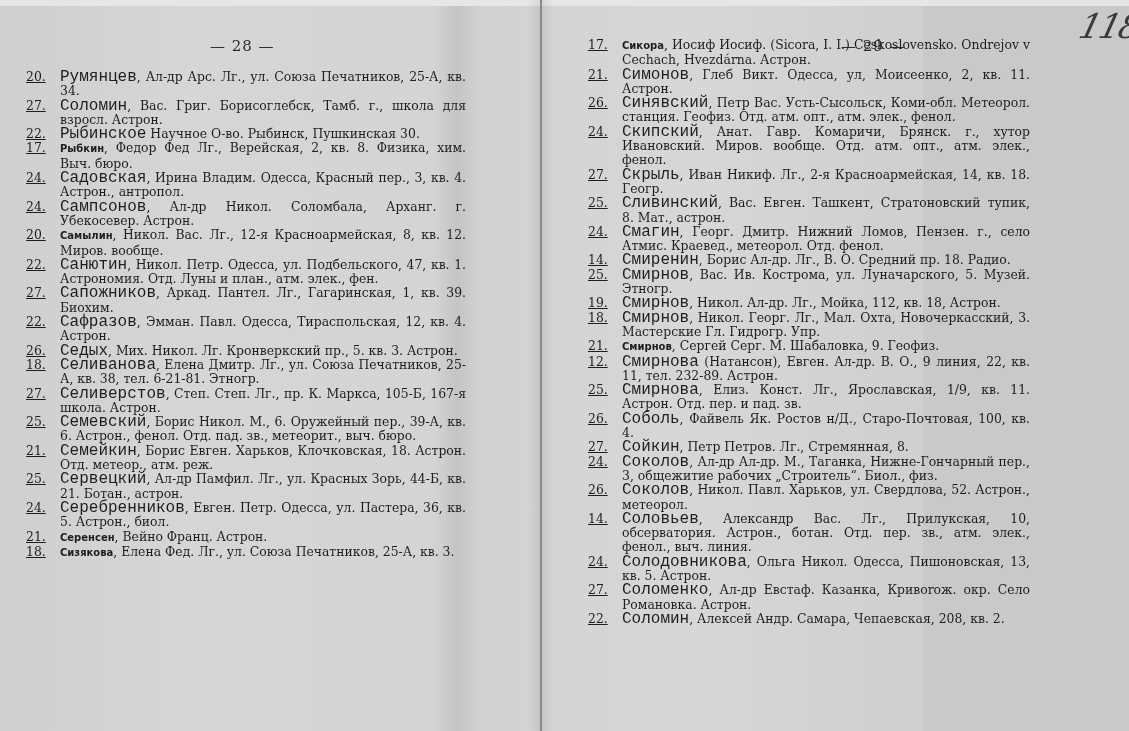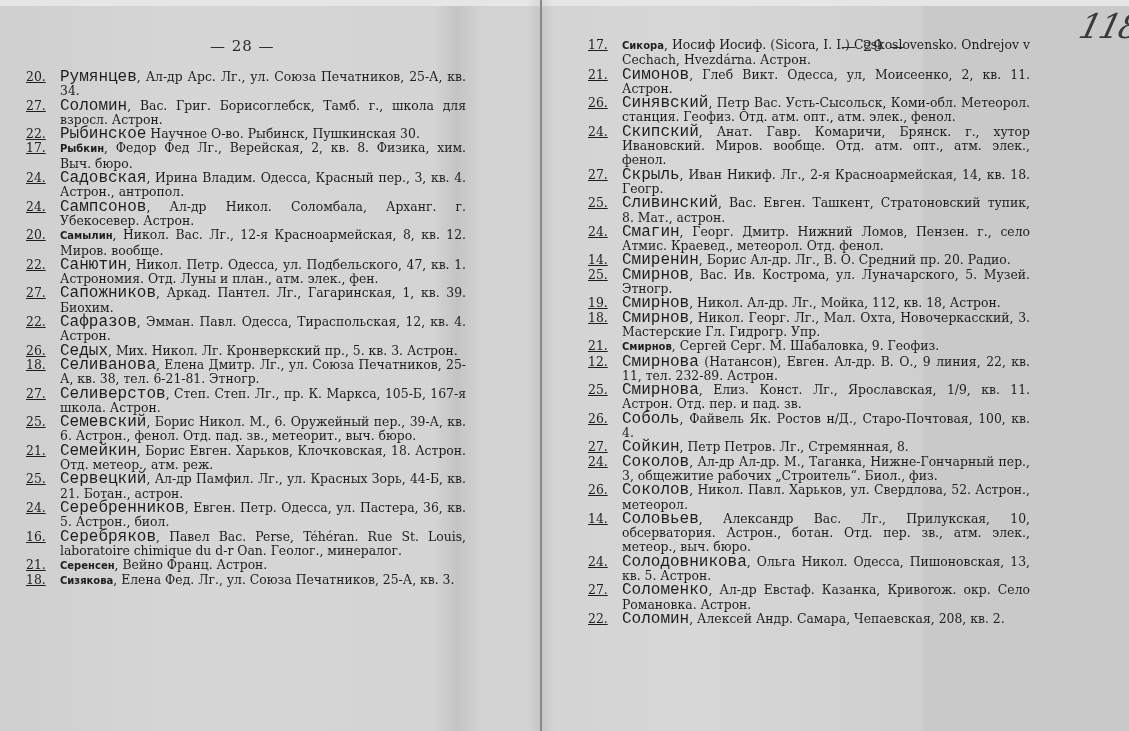--- a/index.html
+++ b/index.html
@@ -115,24 +115,20 @@
         </li>
         <li class="entry">
           <span class="num">25.</span>
           <span class="body"><span class="surname regular">Сервецкий</span><span>, Ал-др Памфил. Лг., ул. Красных Зорь, 44-Б, кв. 21. Ботан., астрон.</span></span>
         </li>
         <li class="entry">
           <span class="num">24.</span>
           <span class="body"><span class="surname regular">Серебренников</span><span>, Евген. Петр. Одесса, ул. Пастера, 36, кв. 5. Астрон., биол.</span></span>
         </li>
         <li class="entry">
-          <span class="num">16.</span>
-          <span class="body"><span class="surname regular">Серебряков</span><span>, Павел Вас. Perse, Téhéran. Rue St. Louis, laboratoire chimique du d-r Oan. Геолог., минералог.</span></span>
-        </li>
-        <li class="entry">
           <span class="num">21.</span>
           <span class="body"><span class="surname">Серенсен</span><span>, Вейно Франц. Астрон.</span></span>
         </li>
         <li class="entry">
           <span class="num">18.</span>
           <span class="body"><span class="surname">Сизякова</span><span>, Елена Фед. Лг., ул. Союза Печатников, 25-А, кв. 3.</span></span>
         </li>
       </ul>
   </div>
 
@@ -162,21 +158,21 @@
         <li class="entry">
           <span class="num">25.</span>
           <span class="body"><span class="surname regular">Сливинский</span><span>, Вас. Евген. Ташкент, Стратоновский тупик, 8. Мат., астрон.</span></span>
         </li>
         <li class="entry">
           <span class="num">24.</span>
           <span class="body"><span class="surname regular">Смагин</span><span>, Георг. Дмитр. Нижний Ломов, Пензен. г., село Атмис. Краевед., метеорол. Отд. фенол.</span></span>
         </li>
         <li class="entry">
           <span class="num">14.</span>
-          <span class="body"><span class="surname regular">Смиренин</span><span>, Борис Ал-др. Лг., В. О. Средний пр. 20. Радио.</span></span>
+          <span class="body"><span class="surname regular">Смиренин</span><span>, Борис Ал-др. Лг., В. О. Средний пр. 18. Радио.</span></span>
         </li>
         <li class="entry">
           <span class="num">25.</span>
           <span class="body"><span class="surname regular">Смирнов</span><span>, Вас. Ив. Кострома, ул. Луначарского, 5. Музей. Этногр.</span></span>
         </li>
         <li class="entry">
           <span class="num">19.</span>
           <span class="body"><span class="surname regular">Смирнов</span><span>, Никол. Ал-др. Лг., Мойка, 112, кв. 18, Астрон.</span></span>
         </li>
         <li class="entry">
@@ -206,21 +202,21 @@
         <li class="entry">
           <span class="num">24.</span>
           <span class="body"><span class="surname regular">Соколов</span><span>, Ал-др Ал-др. М., Таганка, Нижне-Гончарный пер., 3, общежитие рабочих „Строитель“. Биол., физ.</span></span>
         </li>
         <li class="entry">
           <span class="num">26.</span>
           <span class="body"><span class="surname regular">Соколов</span><span>, Никол. Павл. Харьков, ул. Свердлова, 52. Астрон., метеорол.</span></span>
         </li>
         <li class="entry">
           <span class="num">14.</span>
-          <span class="body"><span class="surname regular">Соловьев</span><span>, Александр Вас. Лг., Прилукская, 10, обсерватория. Астрон., ботан. Отд. пер. зв., атм. элек., метеор., выч. бюро.</span></span>
+          <span class="body"><span class="surname regular">Соловьев</span><span>, Александр Вас. Лг., Прилукская, 10, обсерватория. Астрон., ботан. Отд. пер. зв., атм. элек., фенол., выч. линия.</span></span>
         </li>
         <li class="entry">
           <span class="num">24.</span>
           <span class="body"><span class="surname regular">Солодовникова</span><span>, Ольга Никол. Одесса, Пишоновская, 13, кв. 5. Астрон.</span></span>
         </li>
         <li class="entry">
           <span class="num">27.</span>
           <span class="body"><span class="surname regular">Соломенко</span><span>, Ал-др Евстаф. Казанка, Кривorож. окр. Село Романовка. Астрон.</span></span>
         </li>
         <li class="entry">

